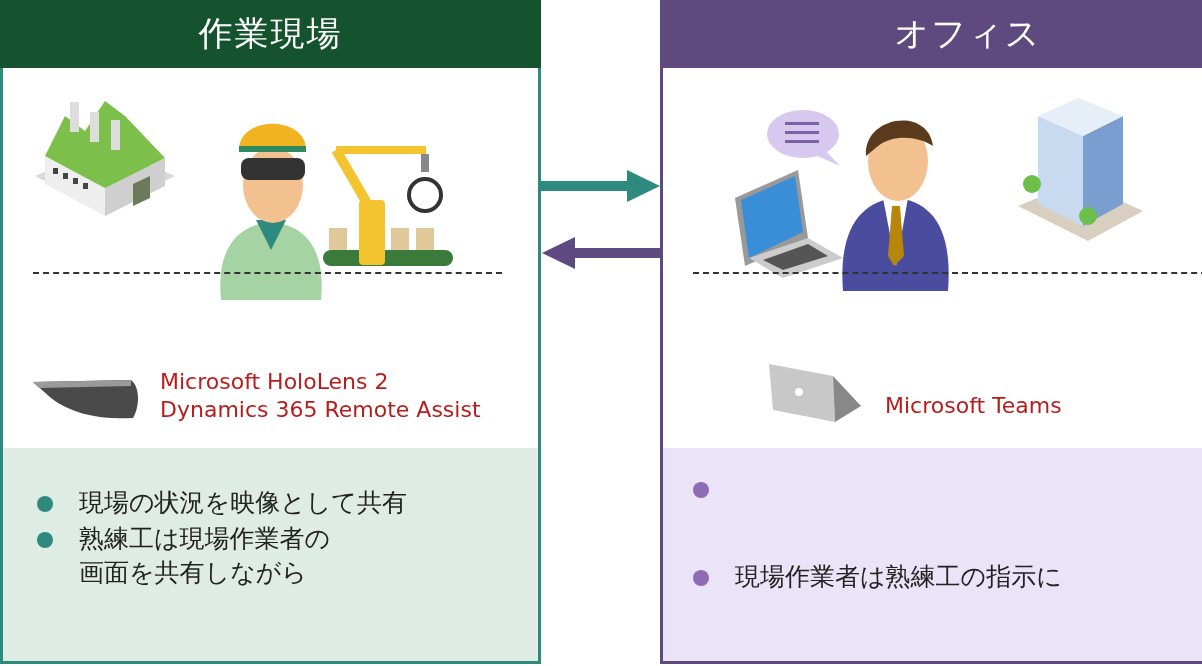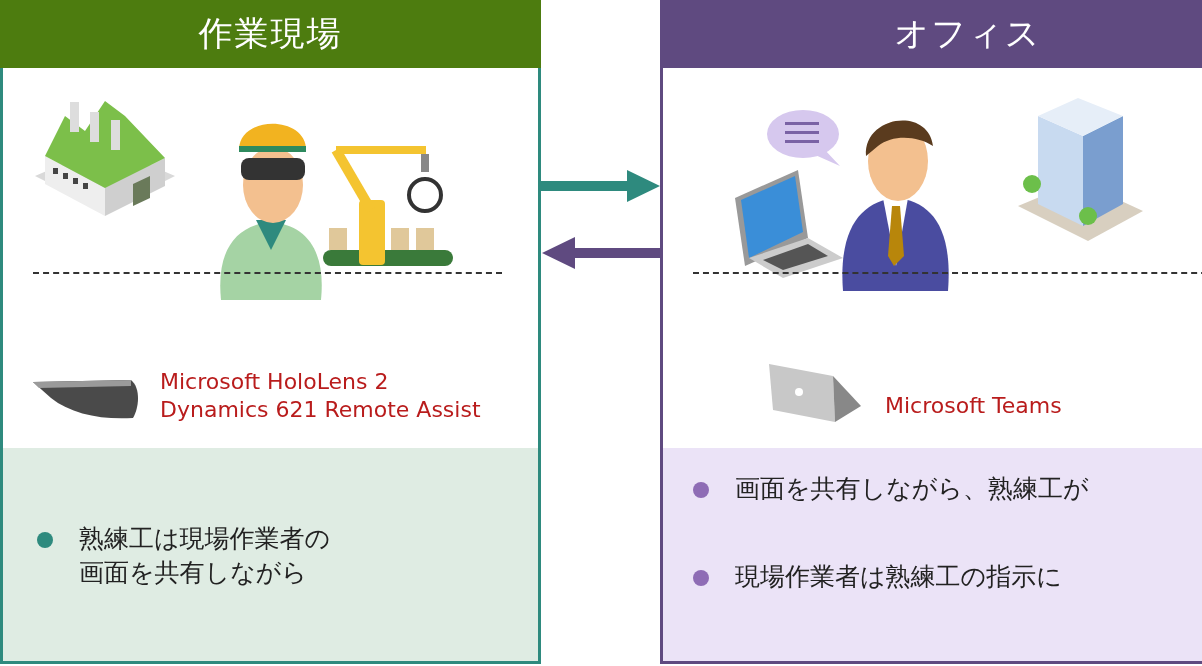--- a/index.html
+++ b/index.html
@@ -3,21 +3,21 @@
 <meta charset="utf-8">
 <style>
   html, body { margin:0; padding:0; background:#ffffff; }
   body { width:1202px; height:666px; position:relative; overflow:hidden;
          font-family:"DejaVu Sans", sans-serif; }
   .panel { position:absolute; top:0; box-sizing:border-box; }
   #left { left:0; width:541px; height:664px; border:3px solid #2e8a7e; border-top:none; }
   #right { left:660px; width:616px; height:664px; border:3px solid #5f4a80; border-top:none; }
   .phead { position:absolute; left:-3px; right:-3px; top:0; height:68px; color:#fff;
            font-size:34px; display:flex; align-items:center; justify-content:center; letter-spacing:2px; }
-  #left .phead { background:#4d7c0f; }
+  #left .phead { background:#14532d; }
   #right .phead { background:#5f4a80; }
   .illus { position:absolute; top:68px; left:0; right:0; height:380px; background:#fff; }
   .sep { position:absolute; top:272px; left:30px; right:36px; border-top:2px dashed #333; }
   .tool { position:absolute; font-size:22px; color:#b91c1c; line-height:28px; }
   .bottom { position:absolute; top:448px; left:0; right:0; bottom:0; }
   #left .bottom { background:#dfece3; }
   #right .bottom { background:#ebe3f7; }
   .bul { position:absolute; font-size:25px; color:#222; line-height:34px; }
   .dot { position:absolute; width:16px; height:16px; border-radius:50%; left:-42px; top:10px; }
   #left .dot { background:#2e8a7e; }
@@ -63,22 +63,26 @@
       <rect x="100" y="14" width="8" height="18" fill="#888"></rect>
       <circle cx="104" cy="55" r="16" fill="none" stroke="#333" stroke-width="4"></circle>
     </svg>
   </div>
   <div class="sep"></div>
   <svg style="position:absolute;left:28px;top:378px" width="110" height="45" viewBox="0 0 110 45">
     <path d="M2,4 L100,2 C110,10 108,30 102,40 C70,42 40,36 20,20 Z" fill="#4a4a4a"></path>
     <path d="M2,4 L100,2 L100,8 L8,10 Z" fill="#9a9a9a"></path>
   </svg>
   <div class="tool" style="left:157px;top:368px">Microsoft HoloLens 2</div>
-  <div class="tool" style="left:157px;top:396px">Dynamics 621 Remote Assist</div>
+  <div class="tool" style="left:157px;top:396px">Dynamics 365 Remote Assist</div>
   <div class="bottom">
+    <div class="bul" style="left:76px;top:38px">
+      <span class="dot"></span>
+      <div>現場の状況を映像として共有</div>
+    </div>
     <div class="bul" style="left:76px;top:74px">
       <span class="dot"></span>
       <div>熟練工は現場作業者の</div>
       <div>画面を共有しながら</div>
     </div>
   </div>
 </div>
 
 <svg class="arrow" style="left:541px;top:168px" width="120" height="36" viewBox="0 0 120 36">
   <rect x="0" y="13" width="90" height="10" fill="#2e8a7e"></rect>
@@ -124,20 +128,19 @@
   <div class="sep"></div>
   <svg style="position:absolute;left:100px;top:362px" width="110" height="72" viewBox="0 0 110 72">
     <polygon points="6,2 70,14 72,60 10,48" fill="#c8c8c8"></polygon>
     <polygon points="70,14 98,44 72,60" fill="#888"></polygon>
     <circle cx="36" cy="30" r="4" fill="#fff"></circle>
   </svg>
   <div class="tool" style="left:222px;top:392px">Microsoft Teams</div>
   <div class="bottom">
     <div class="bul" style="left:72px;top:24px">
       <span class="dot"></span>
-      <div>画面を共有しながら、熟練工が</div>
     </div>
     <div class="bul" style="left:72px;top:112px">
       <span class="dot"></span>
       <div>現場作業者は熟練工の指示に</div>
     </div>
   </div>
 </div>
 
 </body></html>

